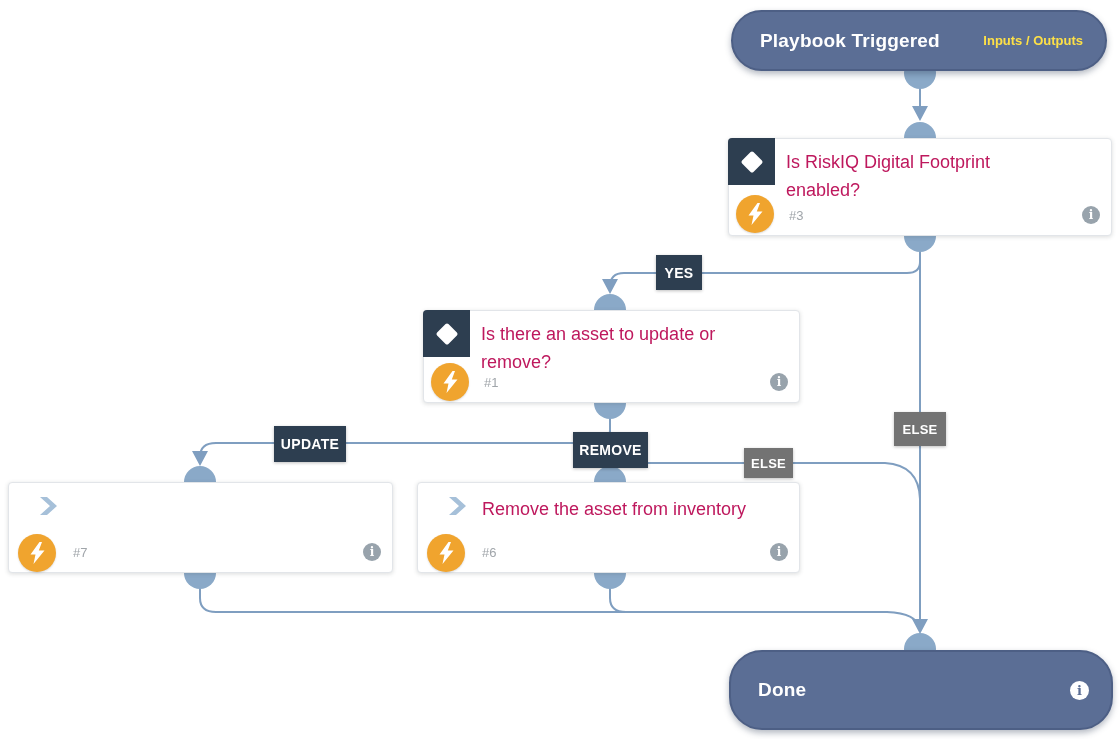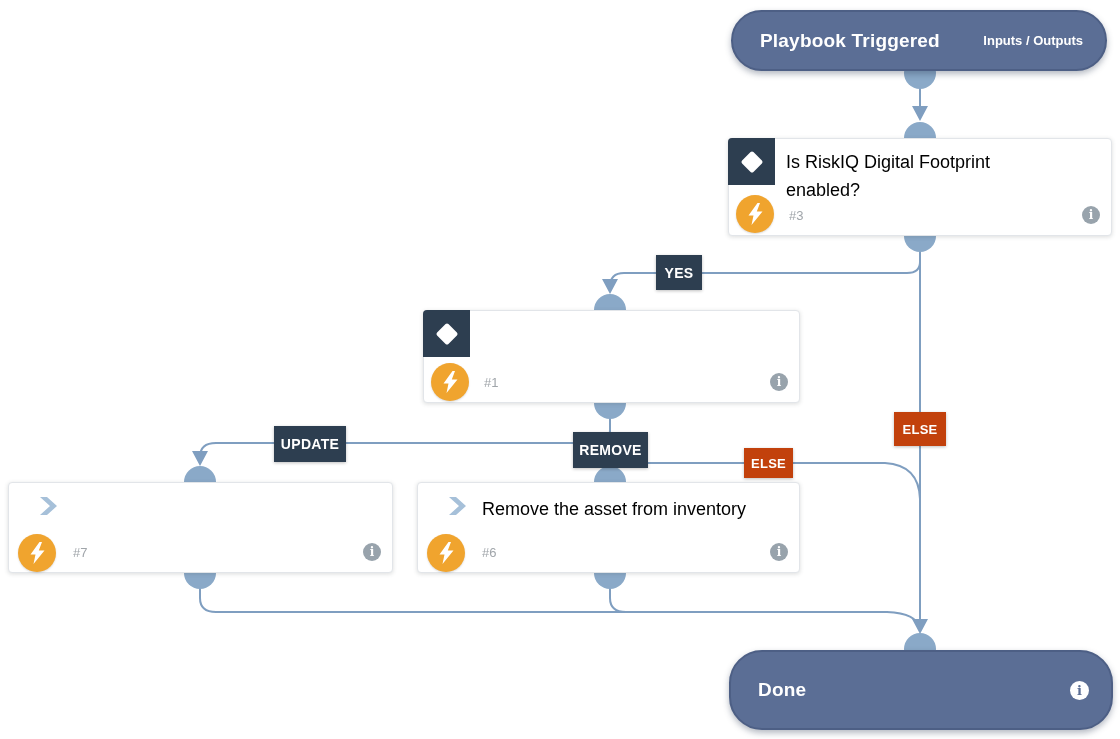--- a/index.html
+++ b/index.html
@@ -14,35 +14,35 @@
 
   
   .pill{
     position:absolute;z-index:2;box-sizing:border-box;
     background:#5b6e95;border:2px solid #4d5f85;border-radius:33px;
     box-shadow:0 3px 6px rgba(40,55,80,.35);
     display:flex;align-items:center;justify-content:space-between;
     padding:0 22px 0 27px;color:#fff;cursor:pointer;
   }
   .pill-title{font-size:19px;font-weight:700;letter-spacing:.2px;}
-  .pill-sub{font-size:13px;font-weight:700;color:#ffffff;}
+  .pill-sub{font-size:13px;font-weight:700;color:#fde047;}
   .pill-info{
     width:19px;height:19px;border-radius:50%;background:#ffffff;color:#5b6e95;
     display:flex;align-items:center;justify-content:center;
     font-family:"DejaVu Serif",serif;font-size:13px;font-weight:700;line-height:1;
   }
 
   
   .card{
     position:absolute;z-index:2;box-sizing:border-box;background:#fff;
     border:1px solid #e2e5e9;border-radius:4px;
     box-shadow:0 1px 4px rgba(60,64,67,.18);cursor:pointer;
   }
   .card-title{
-    position:absolute;top:10px;font-size:18px;line-height:1.55;color:#000000;
+    position:absolute;top:10px;font-size:18px;line-height:1.55;color:#be185d;
   }
   .card-id{position:absolute;bottom:12px;font-size:13px;color:#a0a5aa;}
   .dicon{
     position:absolute;left:-1px;top:-1px;width:47px;height:47px;background:#2d3e50;
     border-radius:4px 0 0 0;display:flex;align-items:center;justify-content:center;
   }
   .diamond{width:16px;height:16px;background:#fff;border-radius:2px;transform:rotate(45deg);}
   .chevicon{position:absolute;left:31px;top:14px;width:17px;height:18px;}
   .badge{
     position:absolute;width:38px;height:38px;border-radius:50%;background:#f0a42e;
@@ -55,21 +55,21 @@
   }
 
   
   .elabel{
     position:absolute;z-index:3;box-sizing:border-box;border-radius:0;color:#fff;
     display:flex;align-items:center;justify-content:center;
     font-size:14px;font-weight:700;letter-spacing:.3px;
     box-shadow:0 1px 3px rgba(0,0,0,.25);cursor:pointer;
   }
   .elabel.dark{background:#2d3e50;}
-  .elabel.orange{background:#c2410c;font-size:13px;}
+  .elabel.orange{background:#737373;font-size:13px;}
 </style>
 </head>
 <body>
 
 <div class="canvas">
 
   <svg class="edges" width="1120" height="739" viewBox="0 0 1120 739">
 
     <path class="edge" d="M920 74 V108"></path>
     <path class="edge" d="M920 252 V262 Q920 273 907 273 H624 Q610 273 610 287"></path>
@@ -115,20 +115,21 @@
         </svg>
     </div>
     <div class="card-id" style="left:60px">#3</div>
     <div class="info">i</div>
   </div>
 
   <div class="card" style="left:423px;top:310px;width:377px;height:93px">
     <div class="dicon">
         <div class="diamond"></div>
       </div>
+    <div class="card-title" style="left:57px;width:280px">Is there an asset to update or remove?</div>
     <div class="badge" style="left:7px;top:52px">
       <svg width="17" height="22" viewBox="0 0 17 22">
           <path fill="#fff" d="M10.5 0 L1.5 12.5 H6.5 L4.5 22 L15.5 8.5 H9.8 L13 0 Z"></path>
         </svg>
     </div>
     <div class="card-id" style="left:60px">#1</div>
     <div class="info">i</div>
   </div>
 
   <div class="card" style="left:8px;top:482px;width:385px;height:91px">

